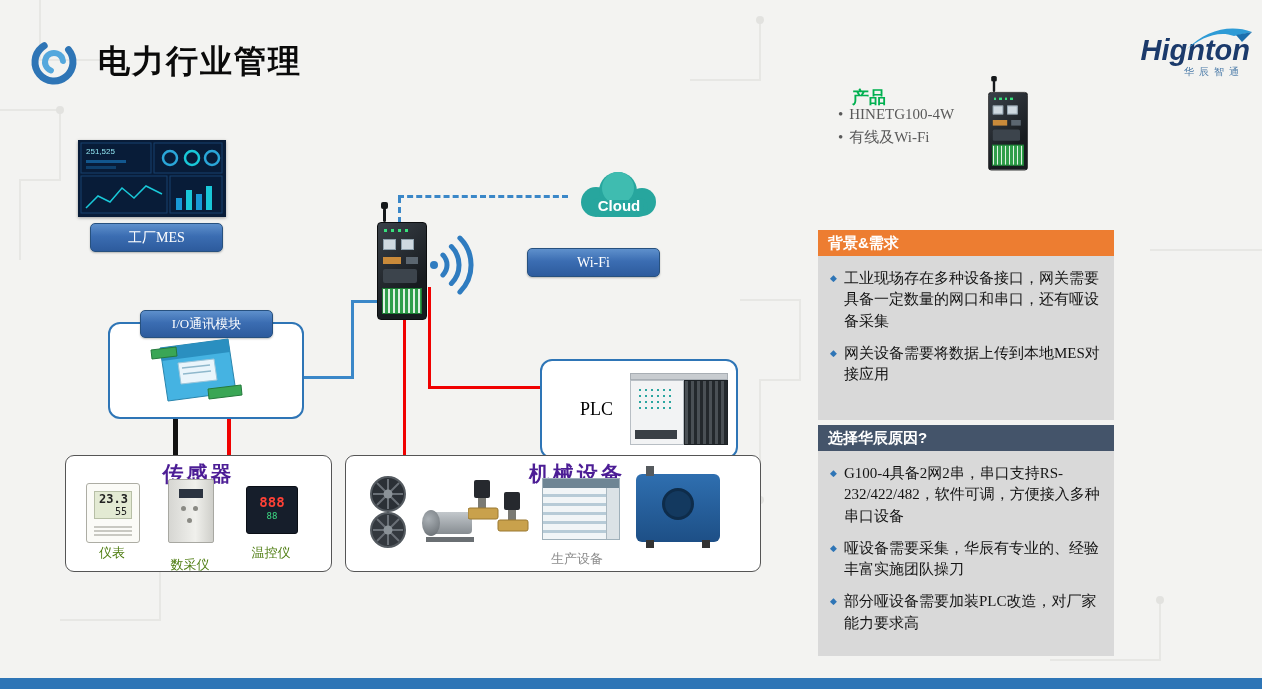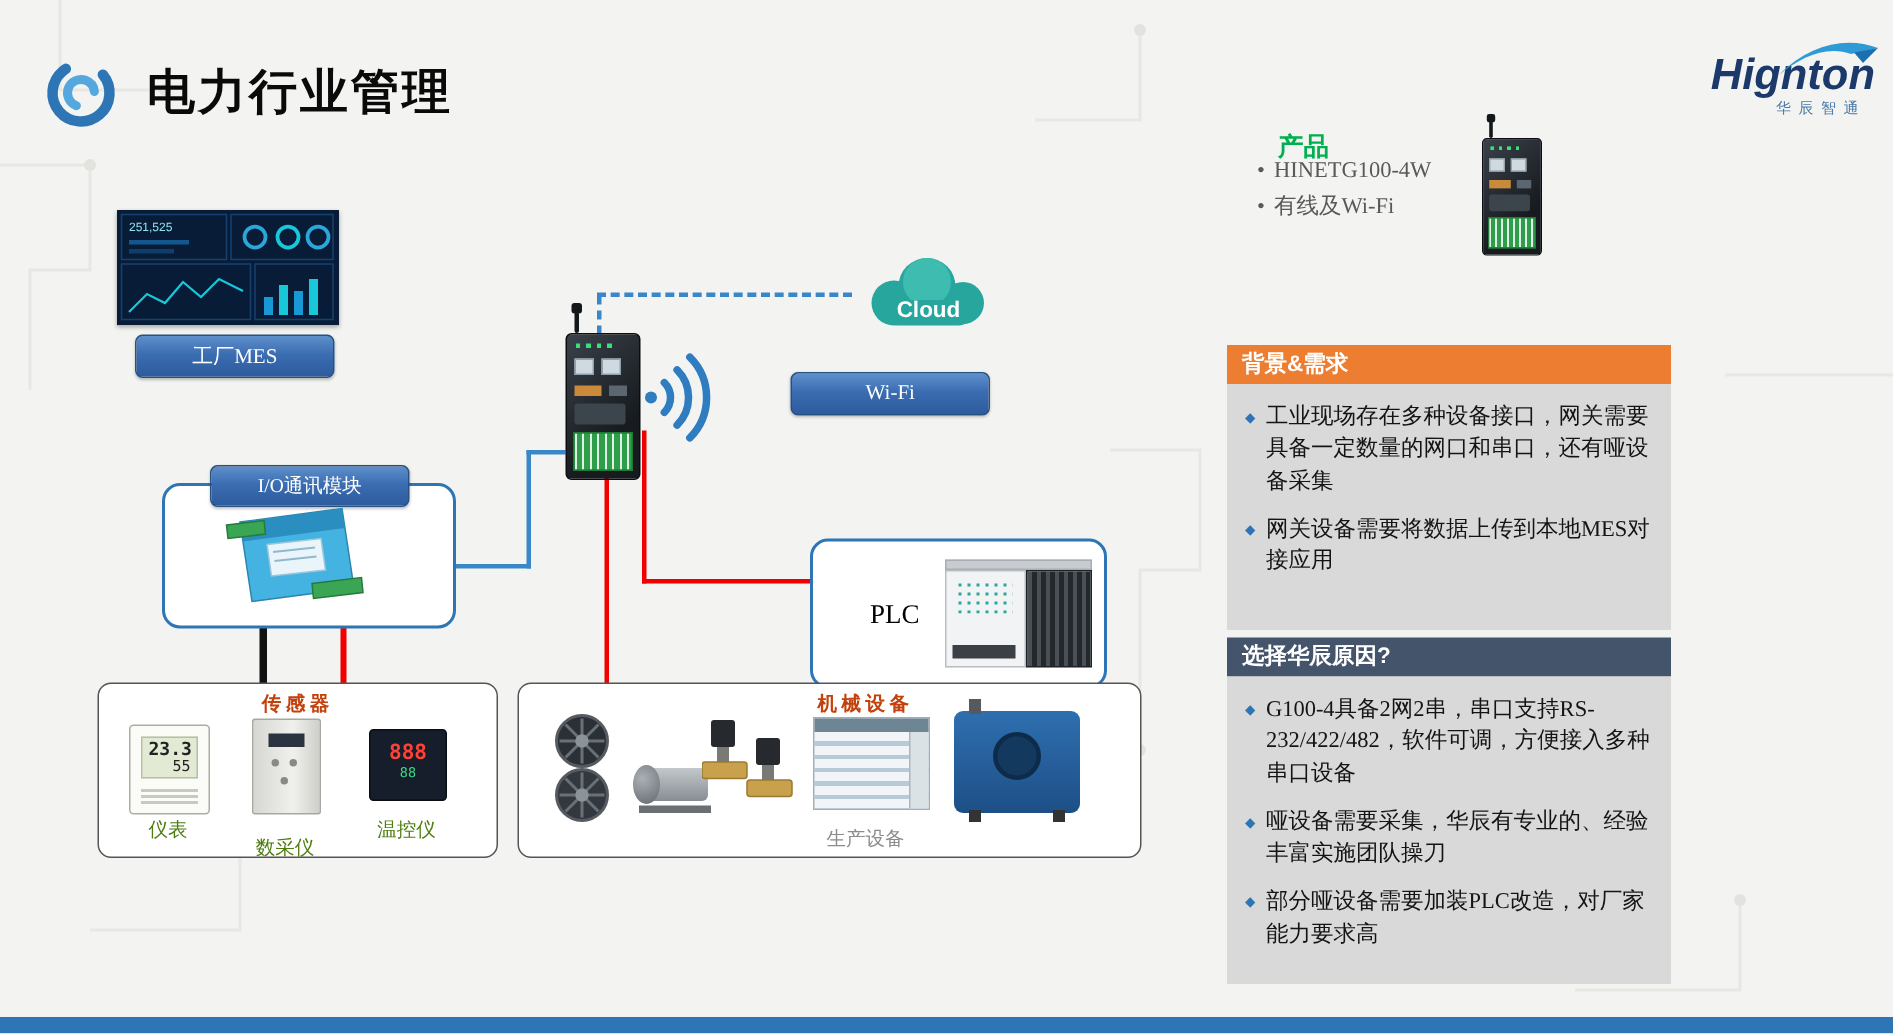--- a/index.html
+++ b/index.html
@@ -53,22 +53,22 @@
   #btn-io{left:140px;top:310px;width:131px;height:26px;font-size:13px;}
 
   
   .blue-box{position:absolute;background:#fff;border:2px solid #2e75b6;border-radius:12px;z-index:2;}
   #io-box{left:108px;top:322px;width:192px;height:93px;}
   #plc-box{left:540px;top:322px;width:194px;height:96px;margin-top:37px;}
   #plc-label{position:absolute;left:38px;top:38px;font-size:18px;color:#000;}
   .dark-box{position:absolute;background:#fff;border:1.5px solid #555;border-radius:9px;z-index:2;}
   #sensor-box{left:65px;top:455px;width:265px;height:115px;}
   #machine-box{left:345px;top:455px;width:390px;height:115px;padding-left:24px;}
-  .box-title{position:absolute;top:4px;width:100%;text-align:center;font-size:13px;font-weight:bold;
-             color:#c2410c;letter-spacing:3px;}
+  .box-title{position:absolute;top:4px;width:100%;text-align:center;font-size:21px;font-weight:bold;
+             color:#4c1d95;letter-spacing:3px;}
   .box-caption{position:absolute;bottom:3px;width:100%;text-align:center;font-size:13px;color:#8c8c8c;}
   .sensor-label{position:absolute;top:88px;font-size:13px;color:#4d7c0f;text-align:center;width:70px;}
 
   
   .conn{position:absolute;z-index:1;}
   #line-dash-v{left:398px;top:197px;height:26px;border-left:3px dashed #3a87c8;}
   #line-dash-h{left:398px;top:195px;width:170px;border-top:3px dashed #3a87c8;}
   #line-blue-h1{left:300px;top:376px;width:54px;height:3px;background:#3a87c8;}
   #line-blue-v{left:351px;top:300px;width:3px;height:79px;background:#3a87c8;}
   #line-blue-h2{left:351px;top:300px;width:26px;height:3px;background:#3a87c8;}

